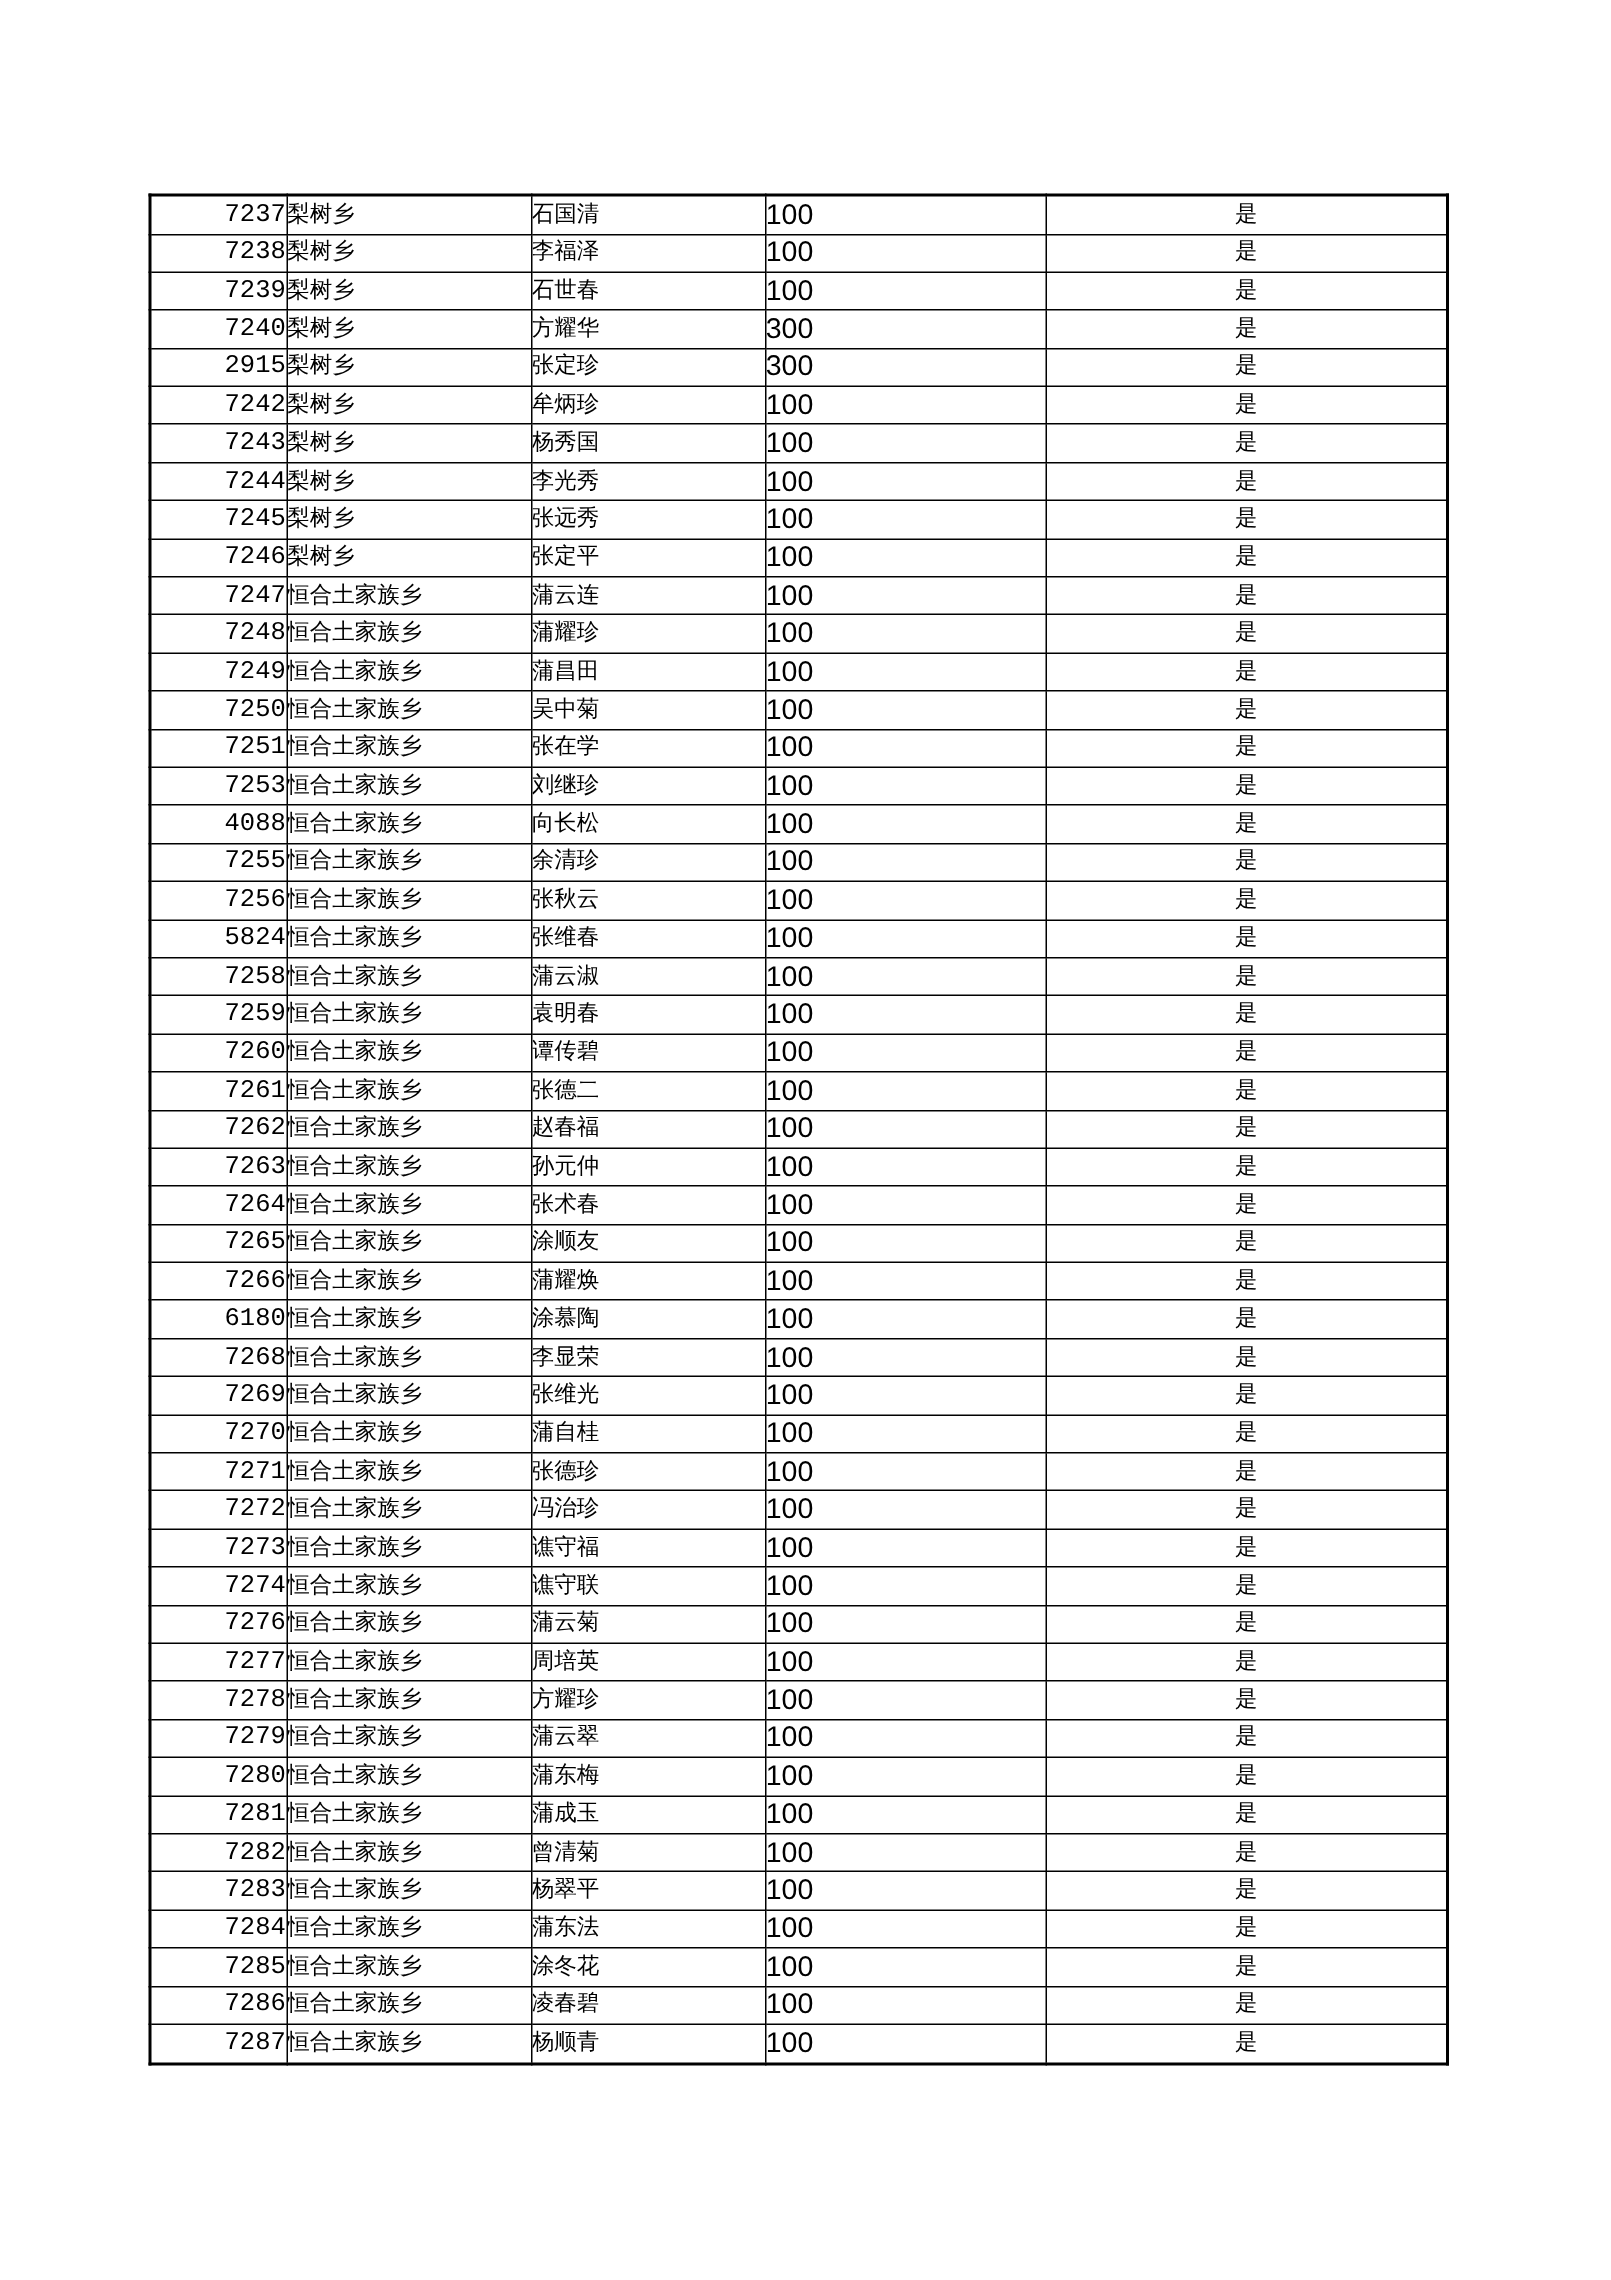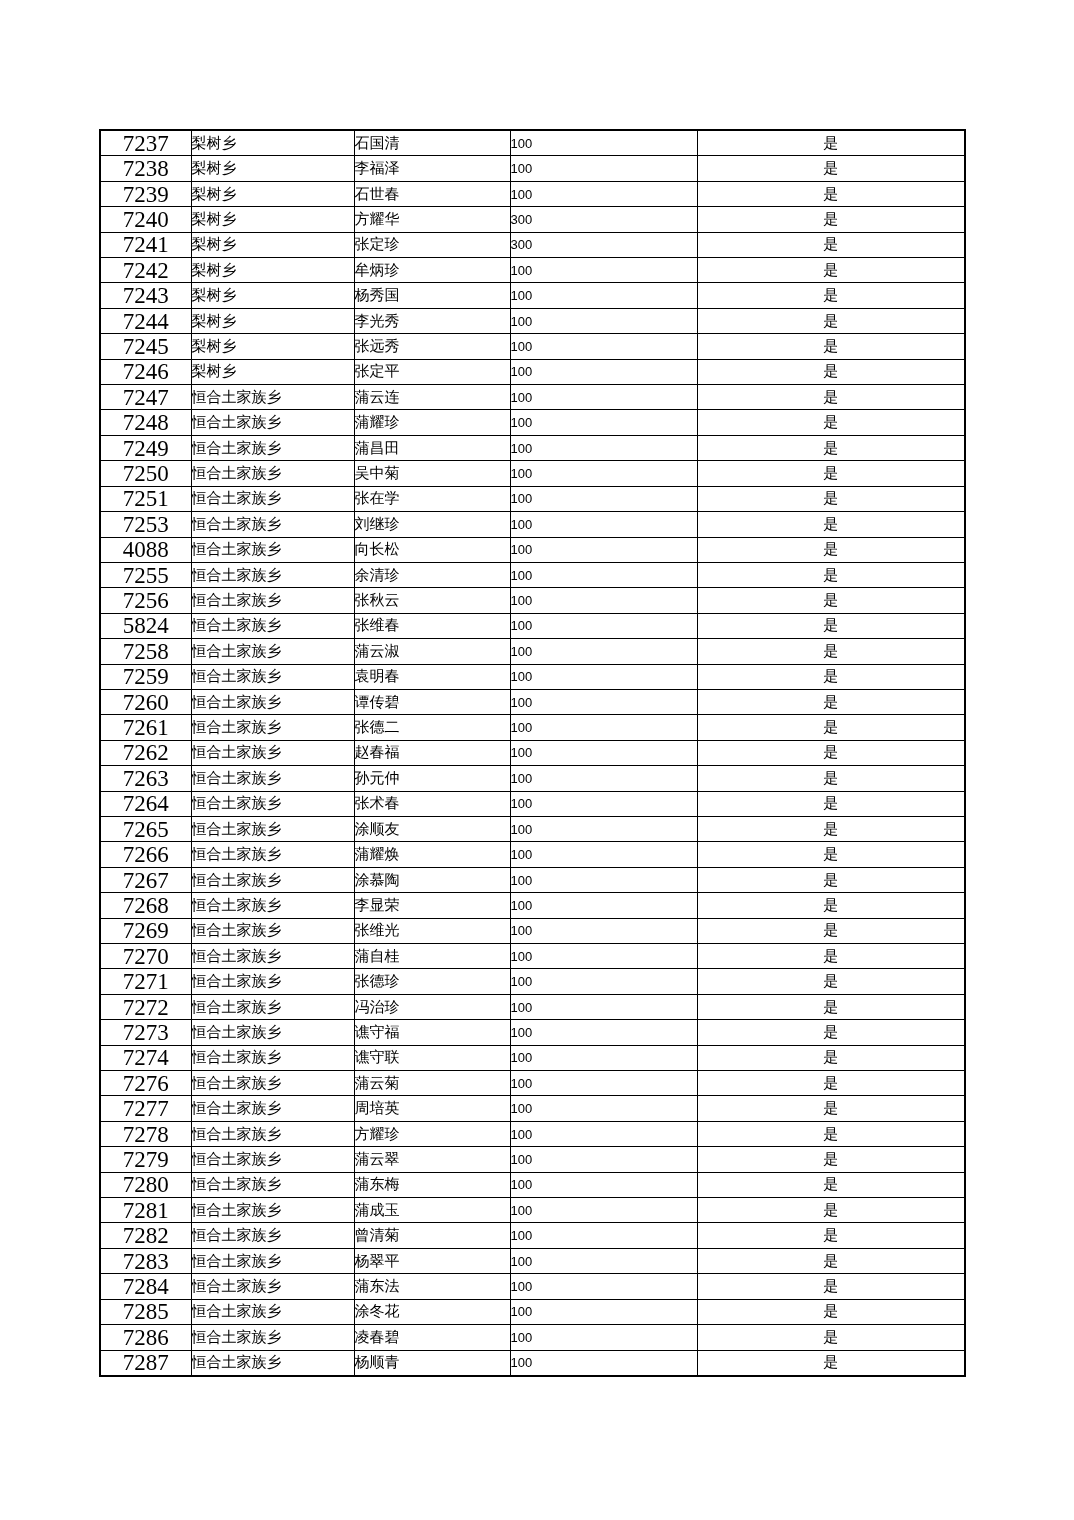--- a/index.html
+++ b/index.html
@@ -26,35 +26,35 @@
   table.sheet td {
     border: 1px solid #000000;
     padding: 0;
     color: #000000;
     vertical-align: middle;
     overflow: hidden;
     white-space: nowrap;
     line-height: 1;
   }
   td.col-id {
-    text-align: center;
-    font-family: Liberation Serif, serif;
-    font-size: 23px;
+    text-align: right;
+    font-family: Liberation Mono, monospace;
+    font-size: 17px;
   }
   td.col-township, td.col-name {
     text-align: left;
     padding-left: 4px;
     font-family: "Liberation Serif", serif;
     font-size: 15px;
   }
   td.col-amount {
     text-align: left;
     padding-left: 4px;
     font-family: "Liberation Sans", sans-serif;
-    font-size: 13px;
+    font-size: 19px;
   }
   td.col-confirmed {
     text-align: center;
     font-family: "Liberation Serif", serif;
     font-size: 15px;
   }
 </style>
 </head>
 <body>
 
@@ -89,21 +89,21 @@
         <td class="col-confirmed">是</td>
       </tr>
       <tr>
         <td class="col-id">7240</td>
         <td class="col-township">梨树乡</td>
         <td class="col-name">方耀华</td>
         <td class="col-amount">300</td>
         <td class="col-confirmed">是</td>
       </tr>
       <tr>
-        <td class="col-id">7241</td>
+        <td class="col-id">2915</td>
         <td class="col-township">梨树乡</td>
         <td class="col-name">张定珍</td>
         <td class="col-amount">300</td>
         <td class="col-confirmed">是</td>
       </tr>
       <tr>
         <td class="col-id">7242</td>
         <td class="col-township">梨树乡</td>
         <td class="col-name">牟炳珍</td>
         <td class="col-amount">100</td>
@@ -264,21 +264,21 @@
         <td class="col-confirmed">是</td>
       </tr>
       <tr>
         <td class="col-id">7266</td>
         <td class="col-township">恒合土家族乡</td>
         <td class="col-name">蒲耀焕</td>
         <td class="col-amount">100</td>
         <td class="col-confirmed">是</td>
       </tr>
       <tr>
-        <td class="col-id">7267</td>
+        <td class="col-id">6180</td>
         <td class="col-township">恒合土家族乡</td>
         <td class="col-name">涂慕陶</td>
         <td class="col-amount">100</td>
         <td class="col-confirmed">是</td>
       </tr>
       <tr>
         <td class="col-id">7268</td>
         <td class="col-township">恒合土家族乡</td>
         <td class="col-name">李显荣</td>
         <td class="col-amount">100</td>

